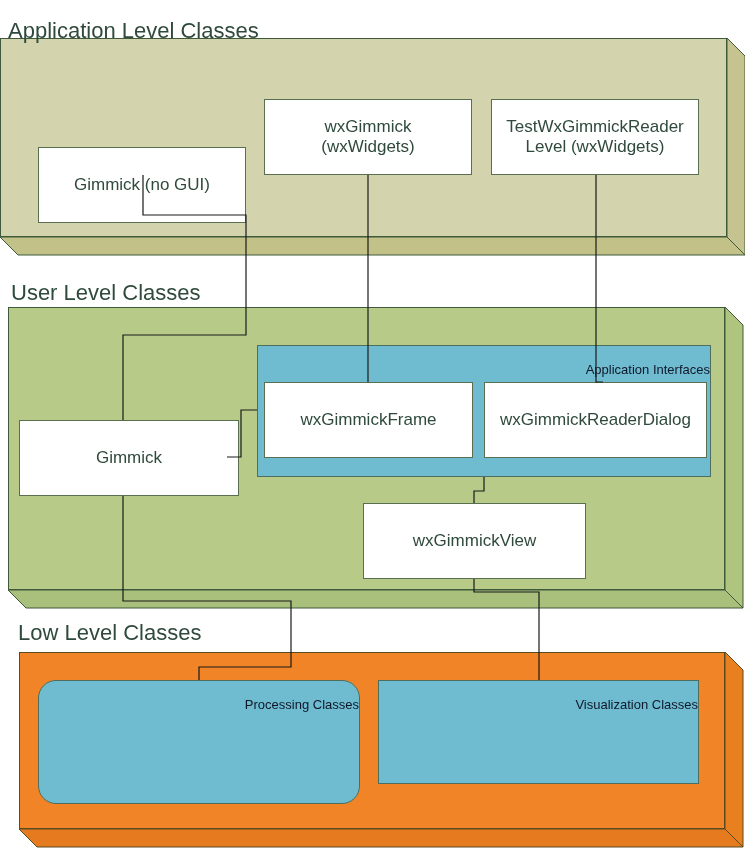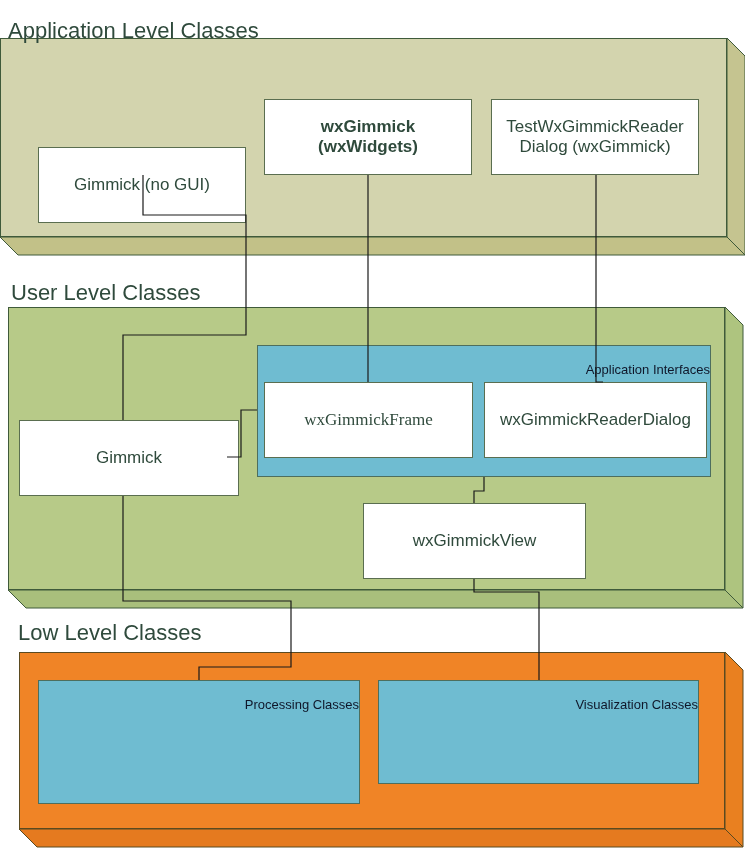--- a/index.html
+++ b/index.html
@@ -38,43 +38,43 @@
 </svg>
 
 <div class="layer-title" style="left:8px; top:6px;margin-top:14px;">Application Level Classes</div>
 <div class="layer-title" style="left:11px; top:282px;">User Level Classes</div>
 <div class="layer-title" style="left:18px; top:622px;">Low Level Classes</div>
 
 <div class="box" style="left:38px; top:99px; width:208px; height:76px;margin-top:48px;">
   <span>Gimmick (no GUI)</span>
 </div>
 <div class="box" style="left:264px; top:99px; width:208px; height:76px;">
-  <span style="display:block; width:120px;font-weight:bold;">wxGimmick (wxWidgets)</span>
+  <span style="display:block; width:120px;">wxGimmick (wxWidgets)</span>
 </div>
 <div class="box" style="left:491px; top:99px; width:208px; height:76px;">
-  <span style="display:block; width:200px;">TestWxGimmickReader Dialog (wxGimmick)</span>
+  <span style="display:block; width:200px;">TestWxGimmickReader Level (wxWidgets)</span>
 </div>
 
 <div class="group" style="left:257px; top:345px; width:454px; height:132px;">
   <div class="group-label" style="top:16px;">Application Interfaces</div>
 </div>
 <div class="box" style="left:19px; top:420px; width:220px; height:76px;">
   <span>Gimmick</span>
 </div>
-<div class="box" style="left:264px; top:382px; width:209px; height:76px;font-family:Liberation Serif, serif;">
+<div class="box" style="left:264px; top:382px; width:209px; height:76px;">
   <span>wxGimmickFrame</span>
 </div>
 <div class="box" style="left:484px; top:382px; width:223px; height:76px;justify-content:center;">
   <span>wxGimmickReaderDialog</span>
 </div>
 <div class="box" style="left:363px; top:503px; width:223px; height:76px;">
   <span>wxGimmickView</span>
 </div>
 
-<div class="group" style="left:38px; top:680px; width:322px; height:124px;">
+<div class="group" style="left:38px; top:680px; width:322px; height:124px;border-radius:18px;">
   <div class="group-label" style="top:16px;">Processing Classes</div>
 </div>
 <div class="group" style="left:378px; top:680px; width:321px; height:104px;">
   <div class="group-label" style="top:16px;">Visualization Classes</div>
 </div>
 
 <svg width="745" height="849" style="pointer-events:none;">
   <g fill="none" stroke="#1a1a1a" stroke-width="1.2">
     <polyline points="143,175 143,215 246,215 246,335 123,335 123,420"></polyline>
     <polyline points="368,175 368,382"></polyline>

